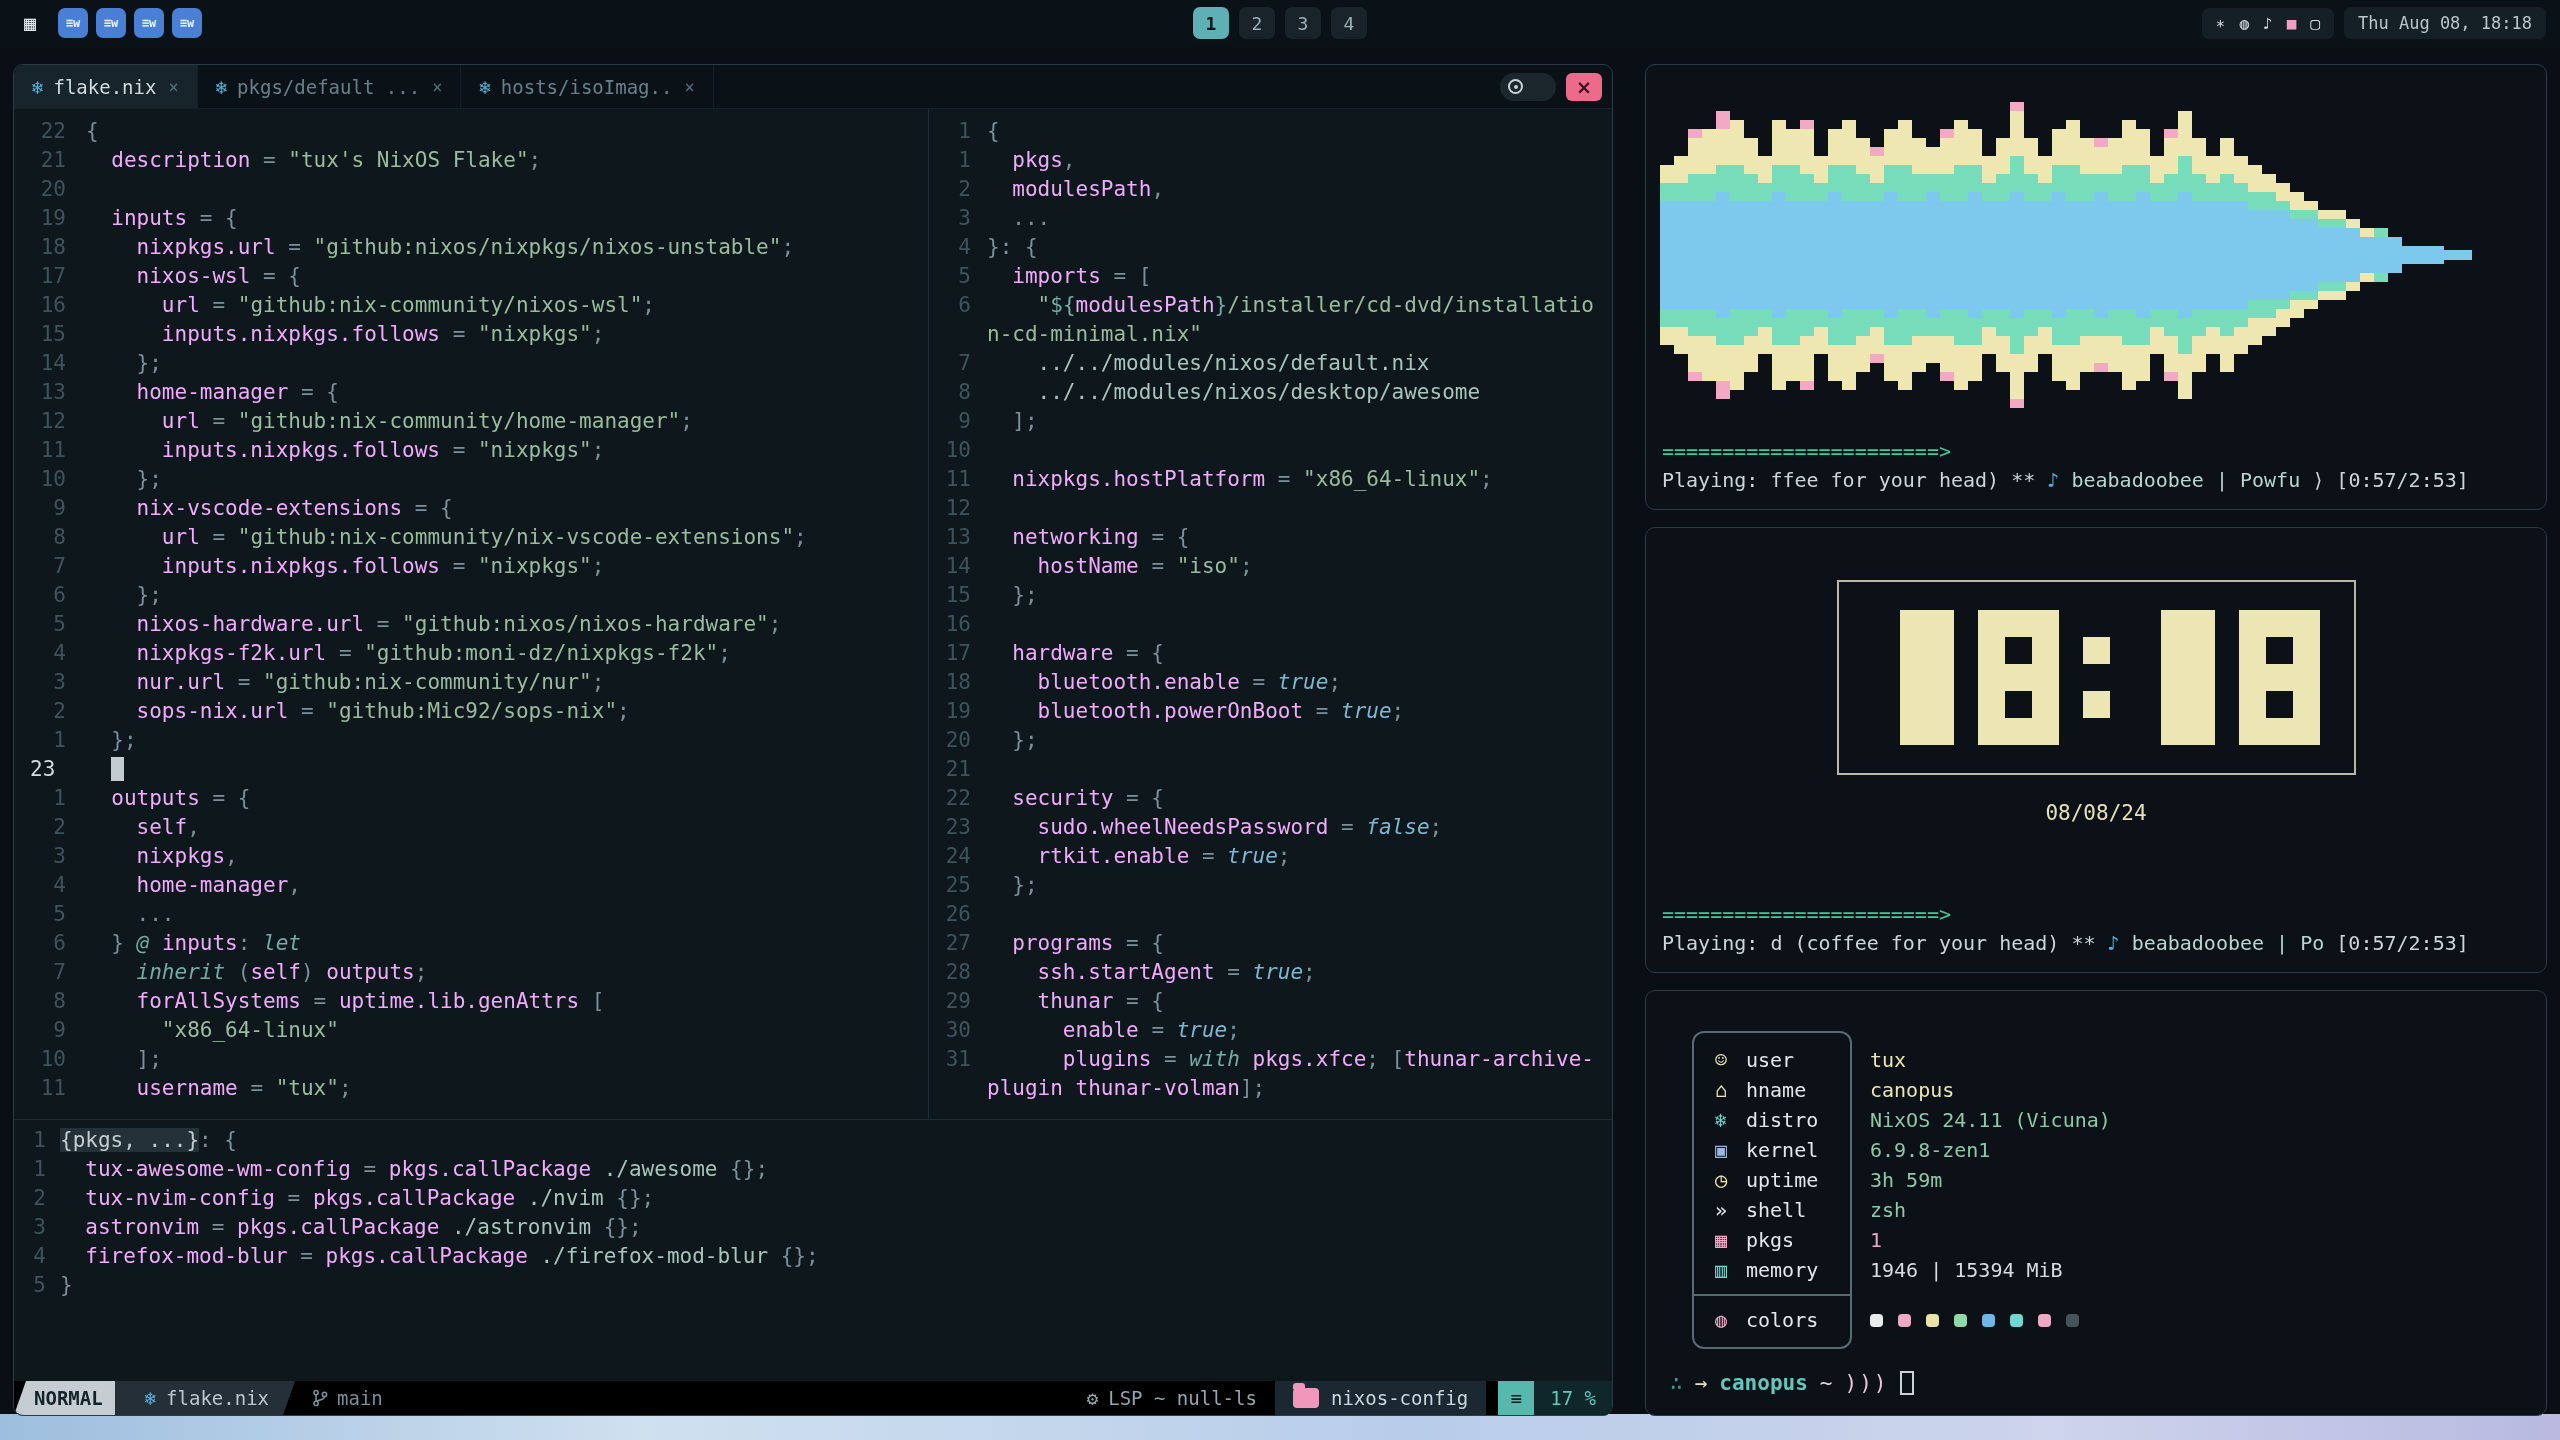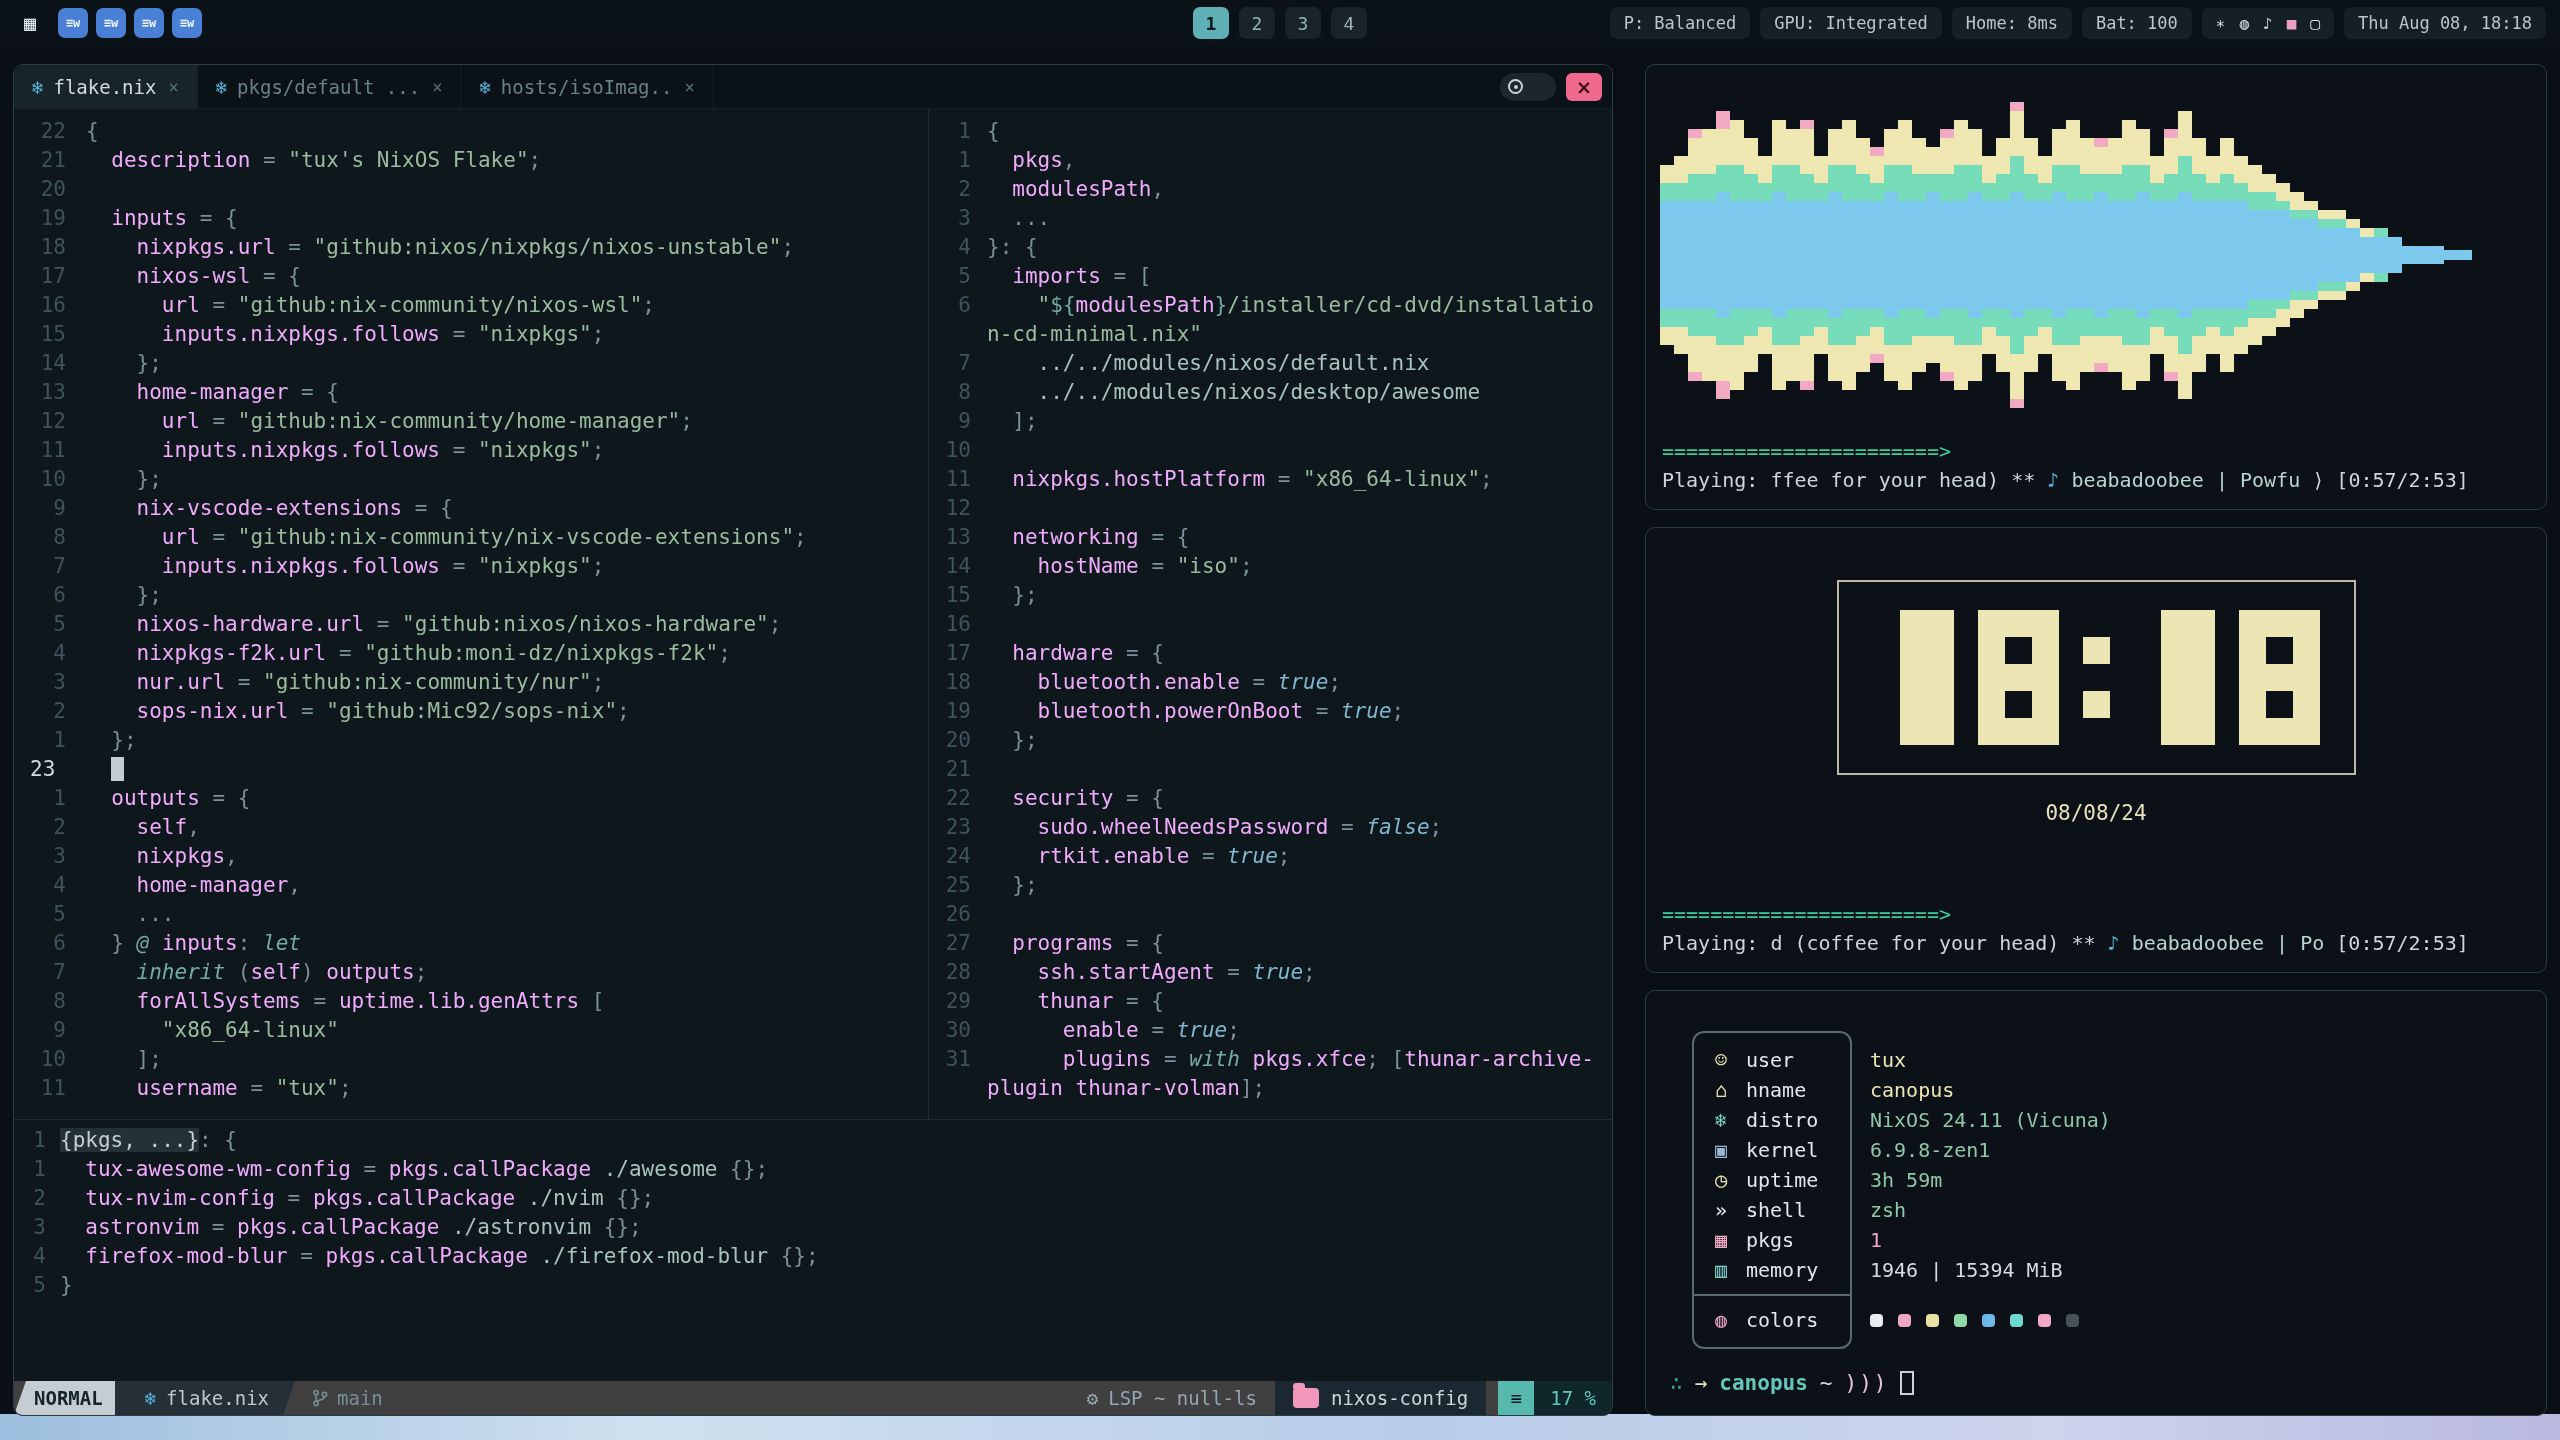--- a/index.html
+++ b/index.html
@@ -60,21 +60,21 @@
   .tk-p{color:#f0abfc}
   .tk-o{color:#7b909a}
   .tk-s{color:#9abb9e}
   .tk-k{color:#74aba3;font-style:italic}
   .tk-b{color:#7fb7d1;font-style:italic}
   .tk-t{color:#74aba3}
   .tk-path{color:#a9c4bb}
   .tk-hl{color:#c6ced3;background:#243짐39;background:#243139;border-radius:0}
   .tk-cb{background:#c2ccd1;color:#0e171c}
 
-  #statusline{height:34px;background:#404040;display:flex;align-items:stretch;
+  #statusline{height:34px;background:#000000;display:flex;align-items:stretch;
     font-family:"DejaVu Sans Mono",monospace;font-size:19px;color:#8fa2ac}
   .sl-mode{background:#c6cdd2;color:#14222a;font-weight:bold;display:flex;align-items:center;
     padding:0 26px 0 20px;clip-path:polygon(12px 0,100% 0,calc(100% - 12px) 100%,0 100%)}
   .sl-file{background:#242f38;color:#bcc8cf;display:flex;align-items:center;gap:10px;
     margin-left:-14px;padding:0 26px 0 30px;clip-path:polygon(0 0,100% 0,calc(100% - 12px) 100%,0 100%)}
   .sl-branch{display:flex;align-items:center;gap:8px;margin-left:16px;color:#76909b}
   .sl-right{margin-left:auto;display:flex;align-items:stretch;gap:12px}
   .sl-lsp{display:flex;align-items:center;gap:10px;color:#93a7b0;padding:0 6px}
   .sl-proj{display:flex;align-items:center;gap:12px;background:#1b2831;padding:0 18px;color:#ccd6db}
   .folder-ic{width:26px;height:20px;background:#f097bb;border-radius:4px;position:relative;display:inline-block}
@@ -142,26 +142,20 @@
         <span class="tag">≡w</span>
         <span class="tag">≡w</span>
       </div>
     <div id="ws">
         <span class="ws active">1</span>
         <span class="ws">2</span>
         <span class="ws">3</span>
         <span class="ws">4</span>
       </div>
     <div id="bar-right">
-      <div class="chips">
-          <span class="chip">P: Balanced</span>
-          <span class="chip">GPU: Integrated</span>
-          <span class="chip">Home: 8ms</span>
-          <span class="chip">Bat: 100</span>
-        </div>
       <div class="chip">
           <span class="chips" style="gap:14px">
             <span class="tray-ico" style="color: rgb(216, 222, 226);">∗</span>
             <span class="tray-ico" style="color: rgb(216, 222, 226);">◍</span>
             <span class="tray-ico" style="color: rgb(216, 222, 226);">♪</span>
             <span class="tray-ico" style="color: rgb(239, 158, 195);">■</span>
             <span class="tray-ico" style="color: rgb(216, 222, 226);">▢</span>
           </span>
         </div>
       <div class="chip">

